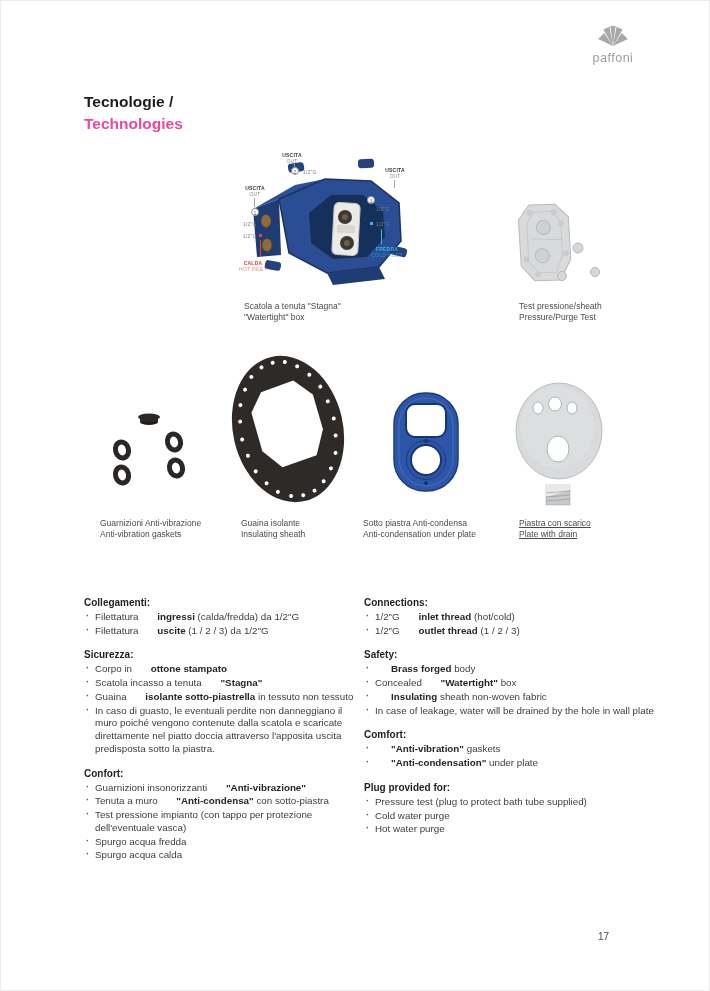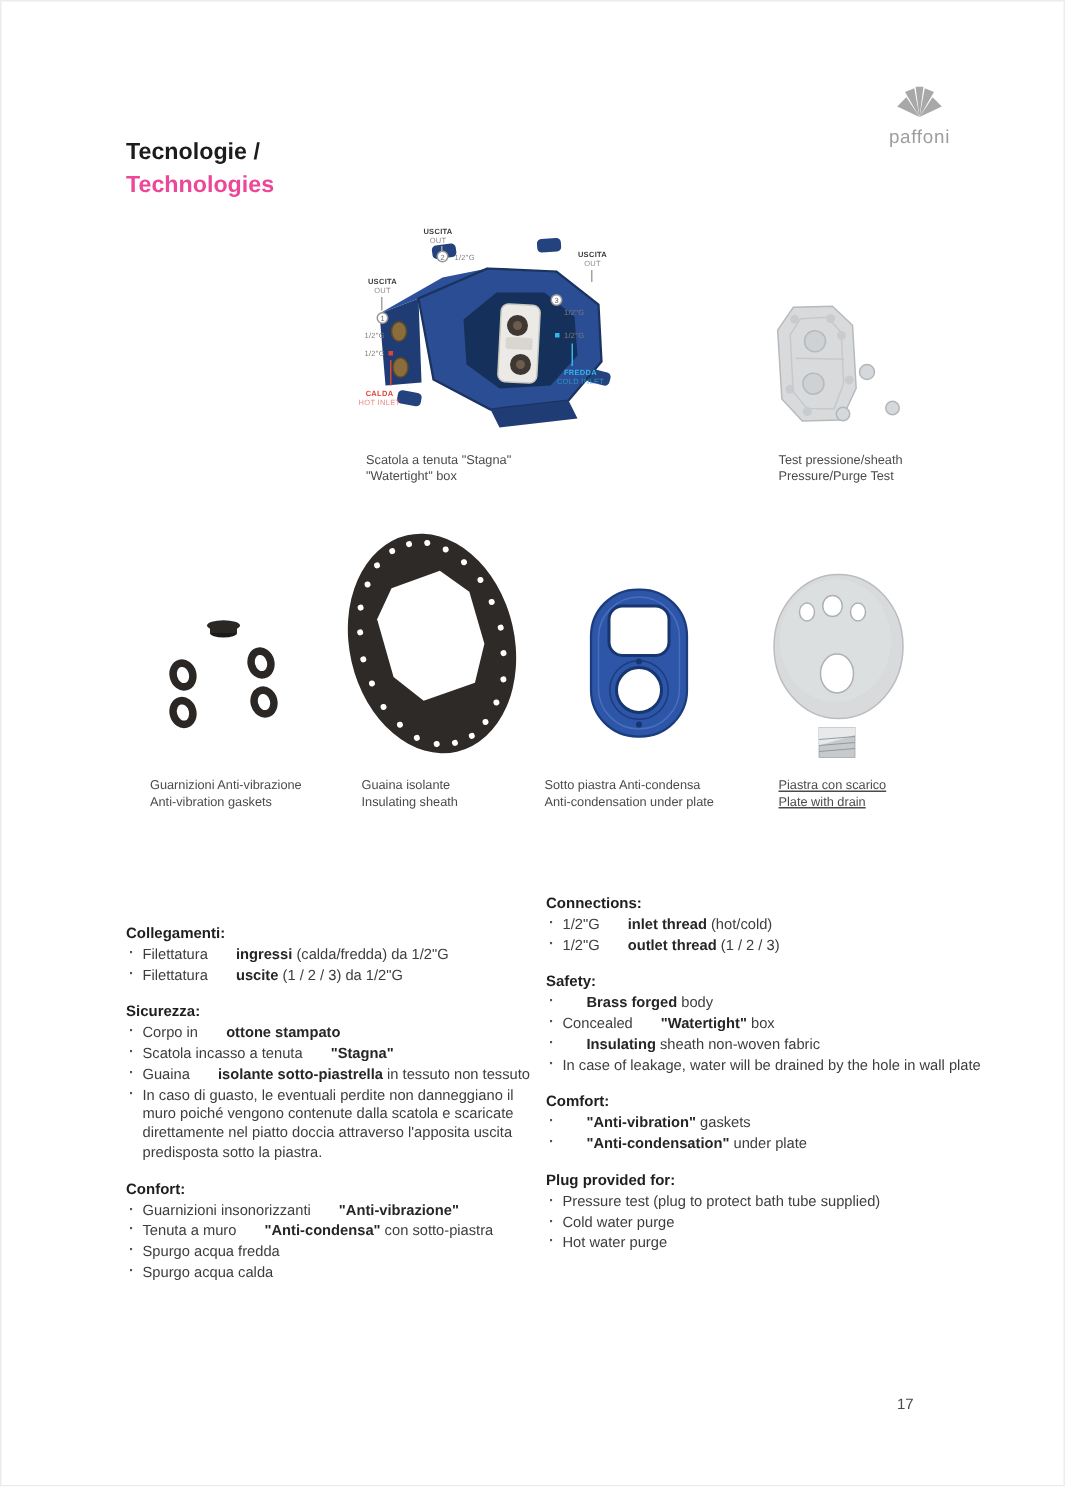--- a/index.html
+++ b/index.html
@@ -2,21 +2,21 @@
 <html style="--box-blue: #2a4d93; --box-blue-dark: #1f3c74; --underplate-blue: #2d55a8; --plate-gray: #d8dadc; --rubber-black: #2a2725; --hot-red: #e04438; --cold-cyan: #35b6e9; --logo-gray: #9d9d9d; --text-dark: #2f2f2f;"><head>
 <meta charset="utf-8">
 <style>
   html,body { margin:0; padding:0; background:#ffffff; }
   .page {
     position:relative; width:710px; height:991px; margin:0 auto;
     background:#fff; font-family:"Liberation Sans", sans-serif;
     overflow:hidden; box-sizing:border-box; border:1px solid #ececec;
   }
   
-  .logo { position:absolute; left:588px; top:56px; width:48px; text-align:center; }
+  .logo { position:absolute; left:588px; top:24px; width:48px; text-align:center; }
   .logo-text { font-size:12.5px; color:var(--logo-gray); letter-spacing:.5px; margin-top:1px; }
   
   .title { position:absolute; left:83px; top:90px; font-size:15.5px; line-height:1.45; }
   .title .t-it { display:block; font-weight:bold; color:#1c1c1c; }
   .title .t-en { display:block; font-weight:bold; color:#ec4899; }
   
   .fig { position:absolute; }
   .fig-caption { position:absolute; font-size:8.5px; color:#4a4a4a; line-height:1.3; }
   
   .dlabel { position:absolute; font-size:5px; line-height:1.2; color:#3a3a3a; text-align:center; letter-spacing:.2px; }
@@ -31,21 +31,21 @@
           font-size:5px; color:#666; text-align:center; line-height:8px; background:#fff; box-sizing:border-box; }
   .dsize { position:absolute; font-size:5px; color:#7d7d7d; letter-spacing:.2px; }
   .leader { position:absolute; width:1px; background:#a3a3a3; }
   .leader.red { background:var(--hot-red); }
   .leader.cyan { background:var(--cold-cyan); }
   .marker { position:absolute; width:3px; height:3px; }
   .marker.red { background:var(--hot-red); }
   .marker.cyan { background:var(--cold-cyan); }
   
   .col { position:absolute; top:596px; font-size:9.8px; color:#3d3d3d; }
-  .col-left { left:83px; width:270px;margin-top:20px; }
+  .col-left { left:83px; width:270px; }
   .col-right { left:363px; width:292px; }
   .sec-heading { font-weight:bold; color:#1f1f1f; font-size:10px; margin:12px 0 3px; }
   .col .sec-heading:first-child { margin-top:0; }
   .sec-list { list-style:none; margin:0; padding:0; }
   .sec-list li { position:relative; padding-left:11px; margin-bottom:1px; line-height:1.3; }
   .sec-list li::before { content:"\00b7"; position:absolute; left:2px; top:-1px; font-weight:bold; color:#555; }
   .b { font-weight:bold; color:#262626;padding-left:16px; }
   
   .page-num { position:absolute; left:597px; top:930px; font-size:10px; color:#4a4a4a; }
 </style>
@@ -263,20 +263,21 @@
         <li><span>Scatola incasso a tenuta </span><span class="b">"Stagna"</span></li>
         <li><span>Guaina </span><span class="b">isolante sotto-piastrella</span><span> in tessuto non tessuto</span></li>
         <li><span>In caso di guasto, le eventuali perdite non danneggiano il muro poiché vengono contenute dalla scatola e scaricate direttamente nel piatto doccia attraverso l'apposita uscita predisposta sotto la piastra.</span></li>
       </ul>
       <div class="sec-heading">Confort:</div>
       <ul class="sec-list">
         <li><span>Guarnizioni insonorizzanti </span><span class="b">"Anti-vibrazione"</span></li>
         <li><span>Tenuta a muro </span><span class="b">"Anti-condensa"</span><span> con sotto-piastra</span></li>
       </ul>
       <ul class="sec-list">
+        <li><span>Test pressione impianto (con tappo per protezione dell'eventuale vasca)</span></li>
         <li><span>Spurgo acqua fredda</span></li>
         <li><span>Spurgo acqua calda</span></li>
       </ul>
     </div>
   <div class="col col-right">
       <div class="sec-heading">Connections:</div>
       <ul class="sec-list">
         <li><span>1/2"G </span><span class="b">inlet thread</span><span> (hot/cold)</span></li>
         <li><span>1/2"G </span><span class="b">outlet thread</span><span> (1 / 2 / 3)</span></li>
       </ul>

